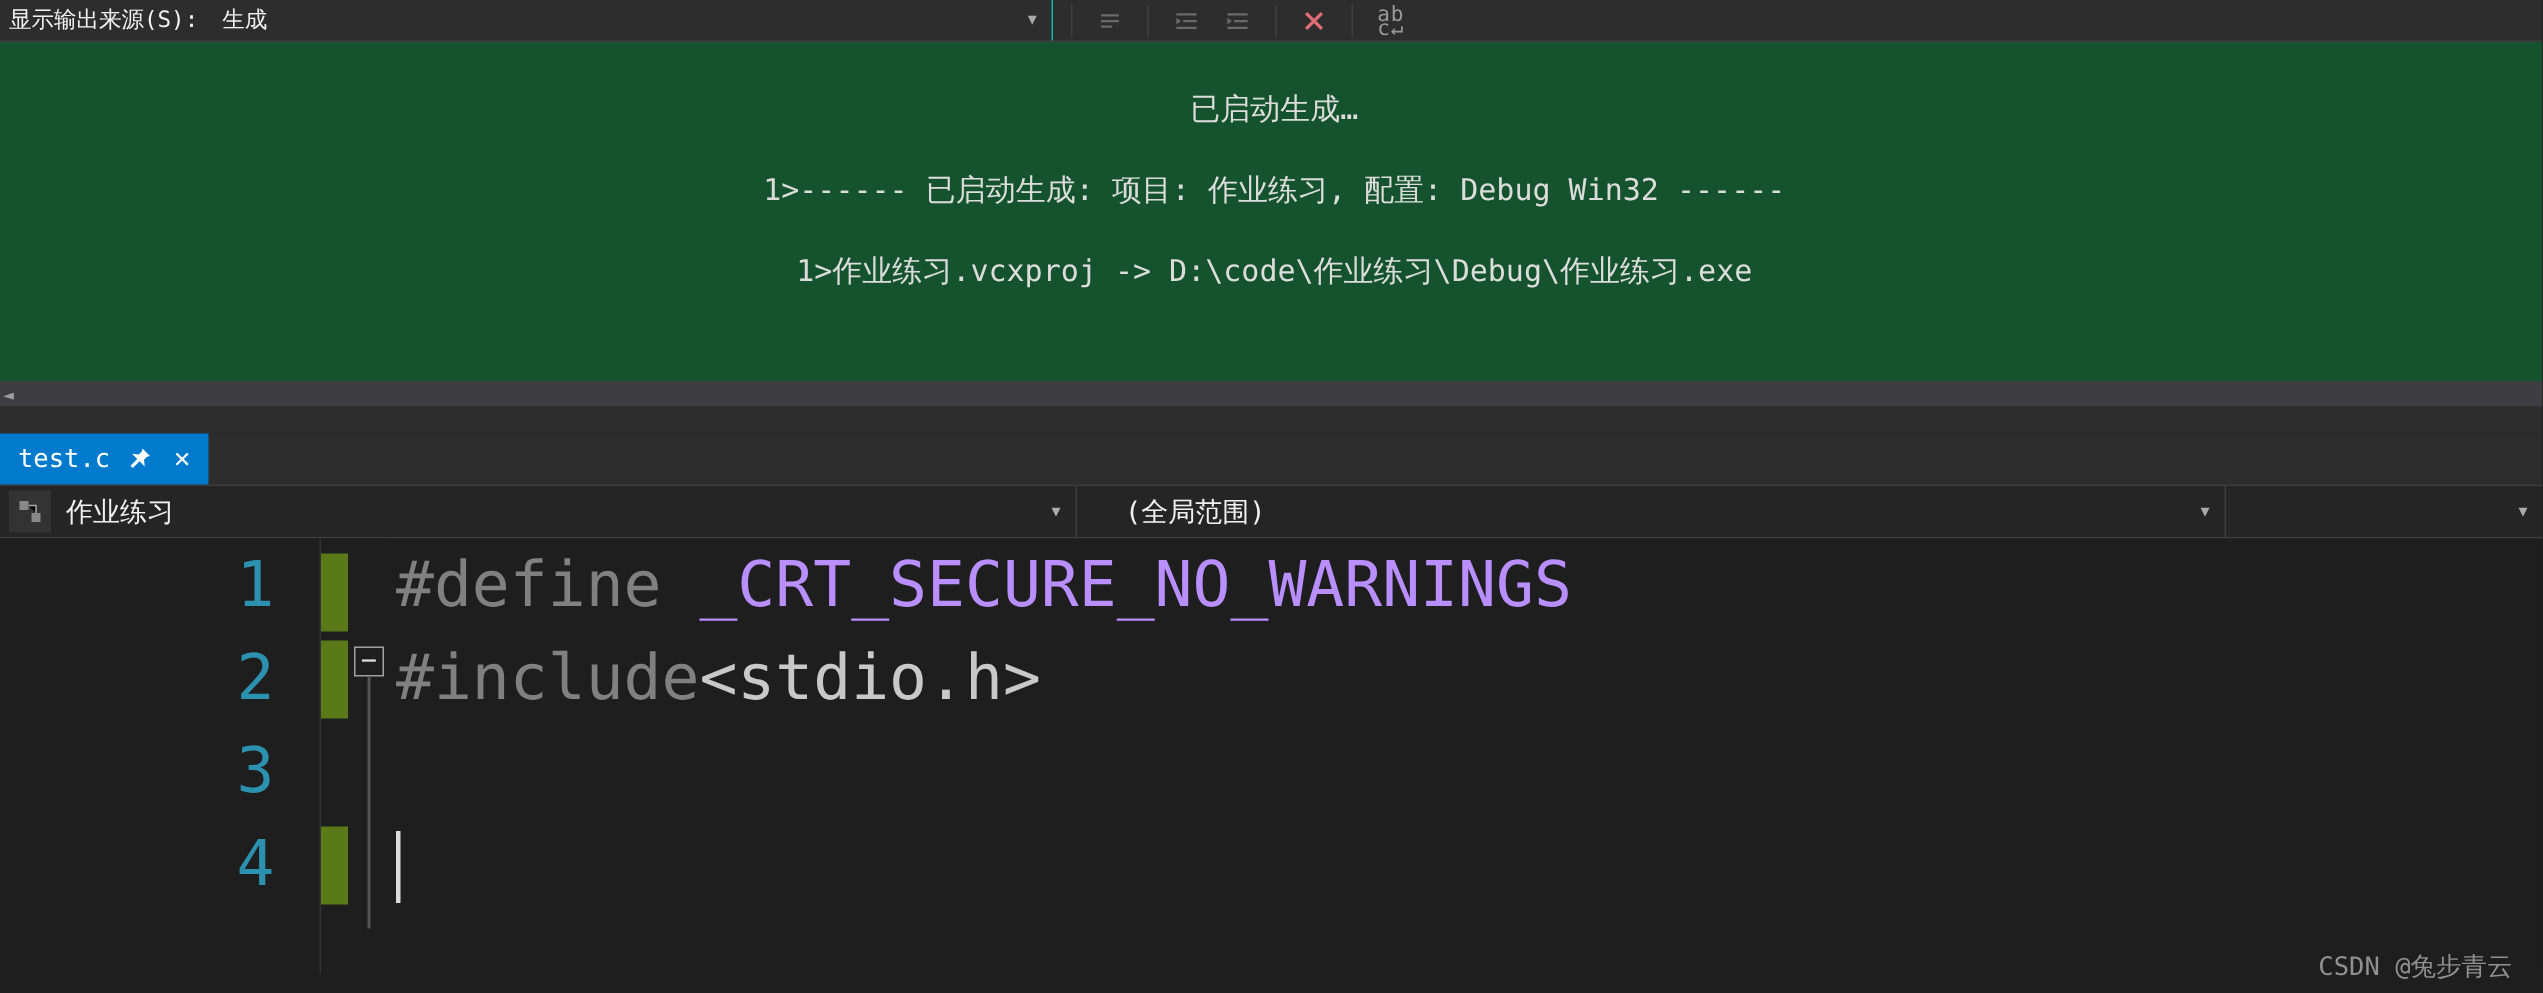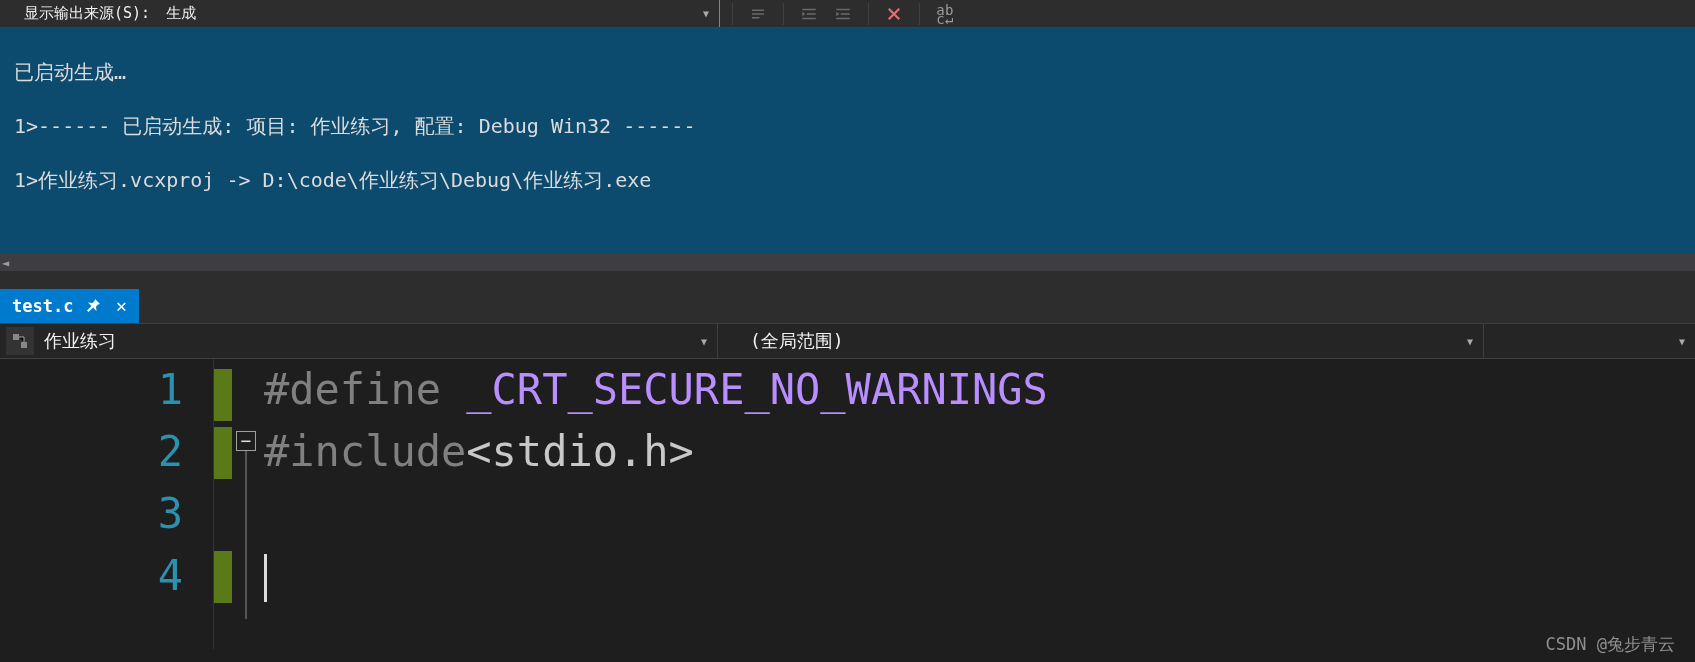--- a/index.html
+++ b/index.html
@@ -14,21 +14,21 @@
   position: relative;
 }
 
 
 .output-toolbar {
   display: flex;
   align-items: center;
   height: 28px;
   background: #2d2d2d;
   border-bottom: 1px solid #3f3f3f;
-  padding-left: 24px;
+  padding-left: 6px;
   gap: 8px;
 }
 .output-toolbar .label {
   font-size: 15px;
   color: #f1f1f1;
   margin-right: 2px;
   white-space: nowrap;
 }
 .dropdown-long {
   flex: 0 0 560px;
@@ -56,29 +56,30 @@
 .btn-abc {
   color: #999;
   font-size: 14px;
   line-height: 9px;
   text-align: left;
   padding-top: 2px;
   letter-spacing: .5px;
 }
 
 .output-body {
-  background: #0c4a6e;
+  background: #14532d;
   font-family: "NSimSun","SimSun","Consolas",monospace;
   font-size: 20px;
   line-height: 27px;
   color: #dcdcdc;
   padding: 4px 10px 4px 14px;
   height: 226px;
   white-space: pre;
   overflow: hidden;
+  text-align: center;
 }
 
 .scroll-strip {
   height: 17px;
   background: #3e3e42;
   position: relative;
 }
 .scroll-strip .left-arrow {
   position: absolute; left: 2px; top: 2px; color: #9d9d9d; font-size: 12px;
 }
@@ -94,21 +95,20 @@
   align-items: stretch;
 }
 .tab {
   background: #007acc;
   color: #fff;
   display: flex;
   align-items: center;
   padding: 0 10px 0 12px;
   font-size: 17px;
   gap: 12px;
-  font-weight: bold;
 }
 .tab .pin-icon, .tab .close-icon {
   width: 16px; height: 16px; display: flex; align-items: center; justify-content: center;
 }
 .tab .close-icon { font-size: 18px; line-height: 1; }
 
 
 .nav-bar {
   height: 36px;
   background: #252526;

